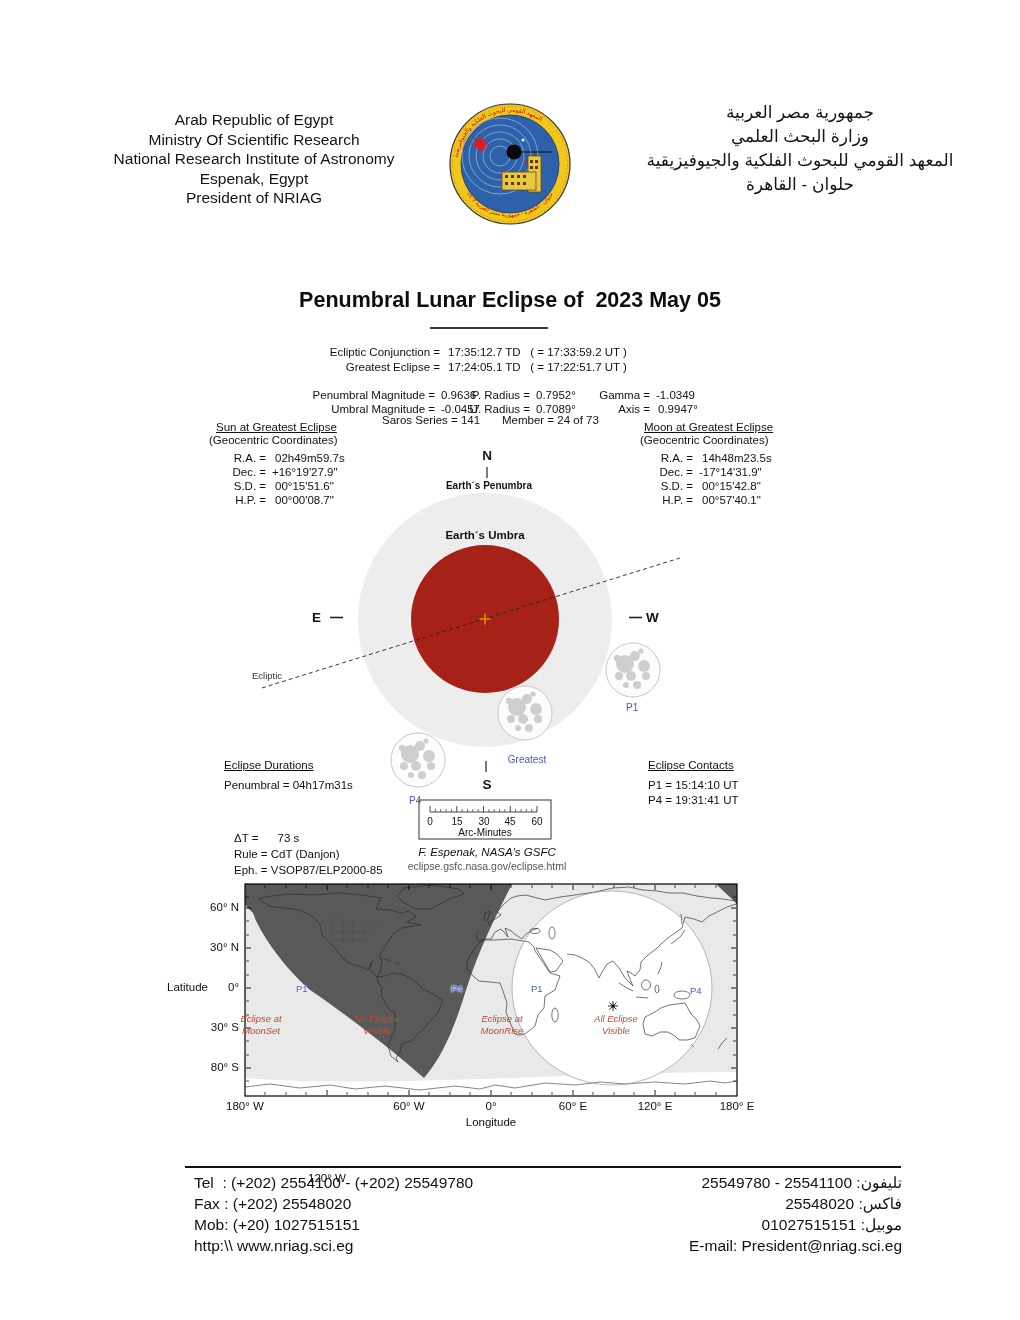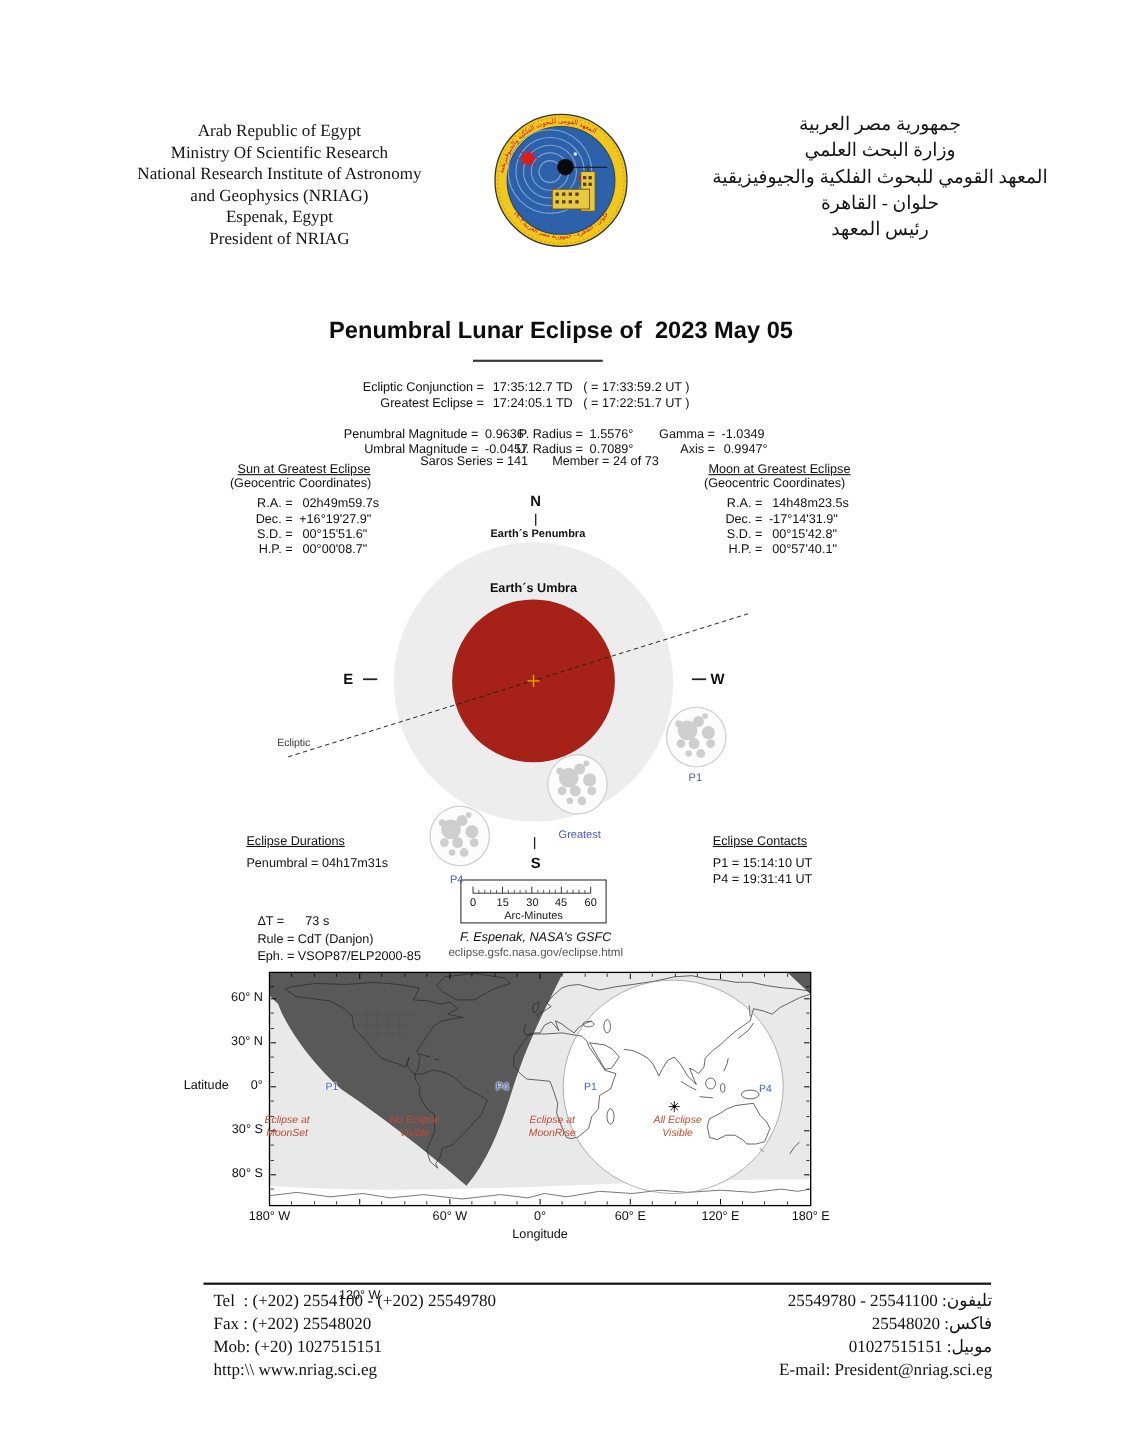--- a/index.html
+++ b/index.html
@@ -1,19 +1,19 @@
 <!DOCTYPE html>
 <html><head>
 <meta charset="utf-8">
 <style>
   html,body{margin:0;padding:0;background:#9a9a9a;}
   .page{position:relative;width:1020px;height:1320px;margin:0 auto;background:#ffffff;overflow:hidden;
         font-family:"Liberation Sans",sans-serif;color:#111;}
   .abs{position:absolute;}
-  .serif{font-family:Liberation Serif, serif;}
+  .serif{font-family:Liberation Sans, sans-serif;}
   .ctr{text-align:center;}
   .rt{text-align:right;}
   .b{font-weight:bold;}
   .u{text-decoration:underline;}
   .i{font-style:italic;}
   .pre{white-space:pre;}
   .t11{font-size:11.5px;line-height:13px;}
   .t10{font-size:10px;line-height:11px;}
   .hdr-en{left:108px;top:110px;width:292px;text-align:center;font-size:15.5px;line-height:19.5px;color:#141414;}
   .hdr-ar{left:633px;top:101px;width:334px;text-align:center;font-size:17px;line-height:24px;direction:rtl;color:#141414;}
@@ -142,21 +142,20 @@
       <path d="M265 885 v3 M286 885 v3 M306 885 v3 M347 885 v3 M368 885 v3 M388 885 v3 M429 885 v3 M450 885 v3 M470 885 v3 M511 885 v3 M532 885 v3 M552 885 v3 M593 885 v3 M614 885 v3 M634 885 v3 M675 885 v3 M695 885 v3 M716 885 v3" stroke="#000" stroke-width="0.7" fill="none"></path>
       <path d="M246 908 h5 M246 948 h5 M246 988 h5 M246 1028 h5 M246 1068 h5 M736 908 h-5 M736 948 h-5 M736 988 h-5 M736 1028 h-5 M736 1068 h-5" stroke="#000" stroke-width="0.9" fill="none"></path>
       <path d="M246 897 h3 M246 921 h3 M246 935 h3 M246 961 h3 M246 975 h3 M246 1001 h3 M246 1015 h3 M246 1041 h3 M246 1055 h3 M246 1081 h3 M736 897 h-3 M736 921 h-3 M736 935 h-3 M736 961 h-3 M736 975 h-3 M736 1001 h-3 M736 1015 h-3 M736 1041 h-3 M736 1055 h-3 M736 1081 h-3" stroke="#000" stroke-width="0.7" fill="none"></path>
     </g>
   </svg>
 
   <div class="abs serif hdr-en">
     <div>Arab Republic of Egypt</div>
     <div>Ministry Of Scientific Research</div>
     <div>National Research Institute of Astronomy</div>
-    <div>and Geophysics (NRIAG)</div>
     <div>Espenak, Egypt</div>
     <div>President of NRIAG</div>
   </div>
 
   <svg class="abs" style="left:448px;top:102px;" width="124" height="124" viewBox="-62 -62 124 124">
     <circle r="60" fill="#f2c71d" stroke="#333" stroke-width="1.2"></circle>
     <circle r="57.5" fill="none" stroke="#c49a12" stroke-width="0.8" stroke-dasharray="2 2"></circle>
     <circle r="49" fill="#2d62ab" stroke="#26486e" stroke-width="1"></circle>
     <g fill="none" stroke="#7fa3d4" stroke-width="1">
       <circle cx="-10" cy="-8" r="10"></circle>
@@ -206,35 +205,34 @@
     <text font-size="5.5" fill="#cc1111">
       <textPath href="#arcBot" startOffset="4%">حلوان - القاهرة - جمهورية مصر العربية ١٩٠٣</textPath>
     </text>
   </svg>
 
   <div class="abs serif hdr-ar">
     <div>جمهورية مصر العربية</div>
     <div>وزارة البحث العلمي</div>
     <div>المعهد القومي للبحوث الفلكية والجيوفيزيقية</div>
     <div>حلوان - القاهرة</div>
-    <div>رئيس المعهد</div>
   </div>
 
   <div class="abs fig-title">Penumbral Lunar Eclipse of  2023 May 05</div>
   <div class="abs title-rule"></div>
 
   <span class="abs t11 lbl" style="left:280px;top:346px;width:160px;">Ecliptic Conjunction =</span>
   <span class="abs t11 pre" style="left:448px;top:346px;">17:35:12.7 TD   ( = 17:33:59.2 UT )</span>
   <span class="abs t11 lbl" style="left:280px;top:361px;width:160px;">Greatest Eclipse =</span>
   <span class="abs t11 pre" style="left:448px;top:361px;">17:24:05.1 TD   ( = 17:22:51.7 UT )</span>
 
   <span class="abs t11 lbl" style="left:278px;top:389px;width:157px;">Penumbral Magnitude =</span>
   <span class="abs t11" style="left:441px;top:389px;">0.9636</span>
   <span class="abs t11 lbl" style="left:460px;top:389px;width:70px;">P. Radius =</span>
-  <span class="abs t11" style="left:536px;top:389px;">1.5576°</span>
+  <span class="abs t11" style="left:536px;top:389px;">0.7952°</span>
   <span class="abs t11 lbl" style="left:578px;top:389px;width:72px;">Gamma =</span>
   <span class="abs t11" style="left:656px;top:389px;">-1.0349</span>
 
   <span class="abs t11 lbl" style="left:278px;top:403px;width:157px;">Umbral Magnitude =</span>
   <span class="abs t11" style="left:441px;top:403px;">-0.0457</span>
   <span class="abs t11 lbl" style="left:460px;top:403px;width:70px;">U. Radius =</span>
   <span class="abs t11" style="left:536px;top:403px;">0.7089°</span>
   <span class="abs t11 lbl" style="left:578px;top:403px;width:72px;">Axis =</span>
   <span class="abs t11" style="left:658px;top:403px;">0.9947°</span>
 

